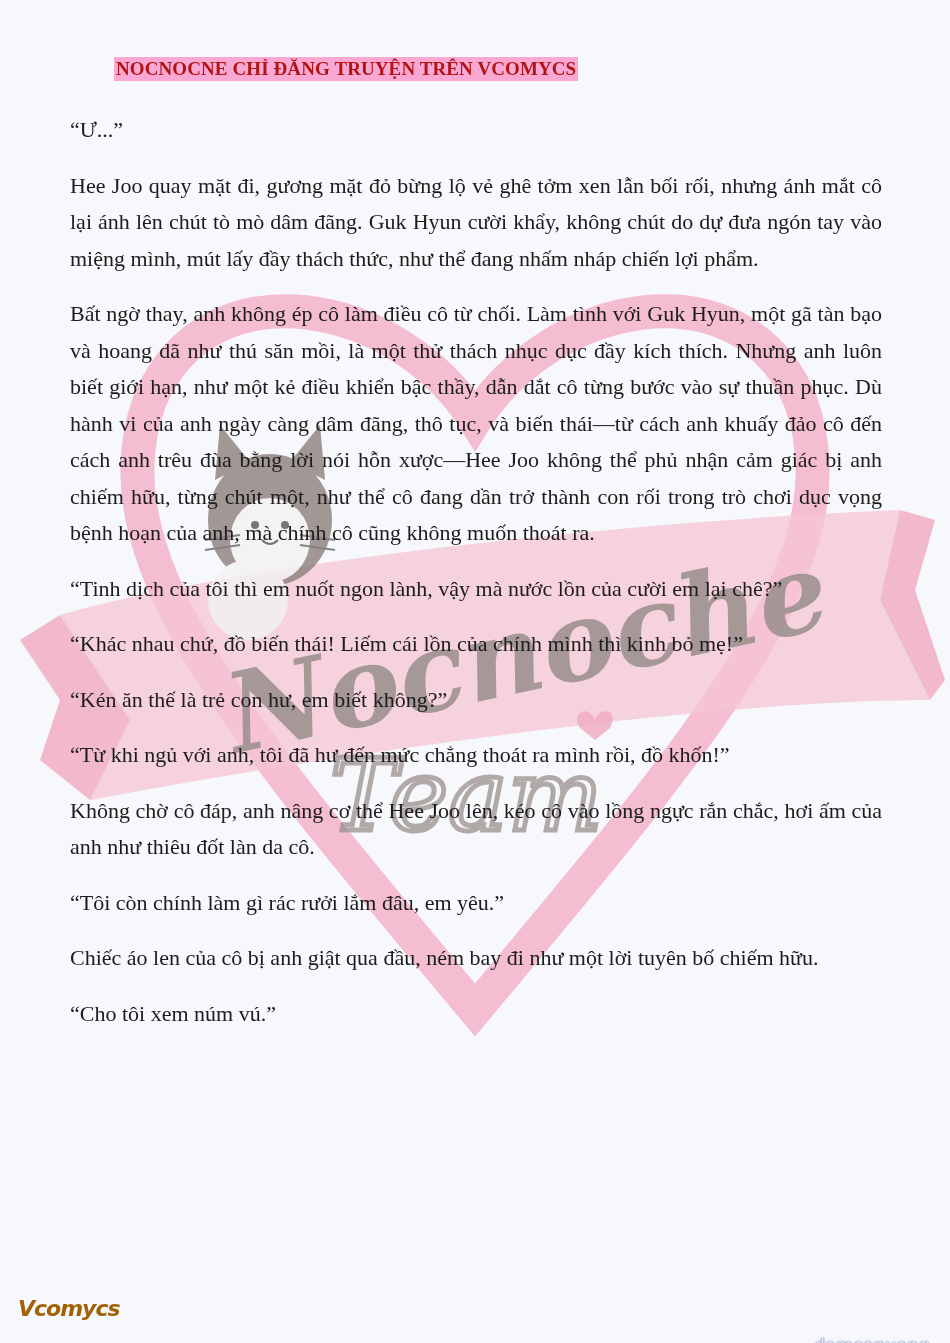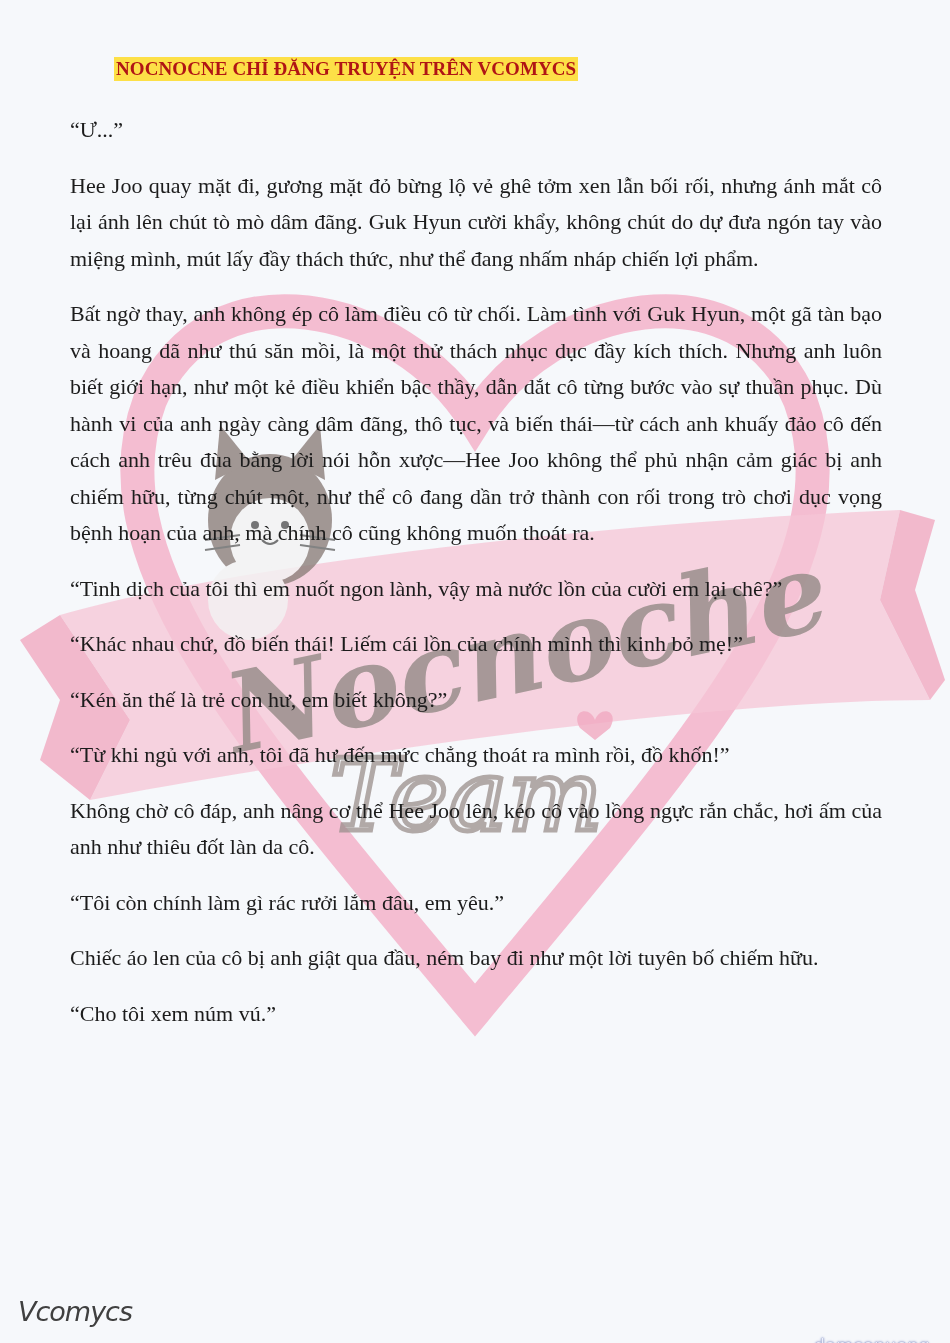--- a/index.html
+++ b/index.html
@@ -25,21 +25,21 @@
       z-index: 0;
     }
     .header-note {
       position: absolute;
       left: 114px;
       top: 57px;
       font-family: "Liberation Serif", "DejaVu Serif", serif;
       font-weight: bold;
       font-size: 19px;
       color: #b01515;
-      background: #fde047;
+      background: #f9a8d4;
       padding: 1px 2px;
       letter-spacing: 0.1px;
       z-index: 2;
     }
     .body-text {
       position: absolute;
       left: 70px;
       top: 112px;
       width: 812px;
       font-size: 22px;
@@ -50,23 +50,23 @@
     .body-text p {
       margin: 0 0 19px 0;
       text-align: justify;
     }
     .footer-logo {
       position: absolute;
       left: 18px;
       top: 1296px;
       font-family: "DejaVu Sans", sans-serif;
       font-style: italic;
-      font-weight: normal;
-      font-size: 27px;
-      color: #404040;
+      font-weight: bold;
+      font-size: 22px;
+      color: #a16207;
       letter-spacing: -1px;
       z-index: 2;
     }
     .footer-site {
       position: absolute;
       right: 20px;
       top: 1312px;
       font-family: "DejaVu Sans", sans-serif;
       font-size: 17px;
       color: #eef1fb;

